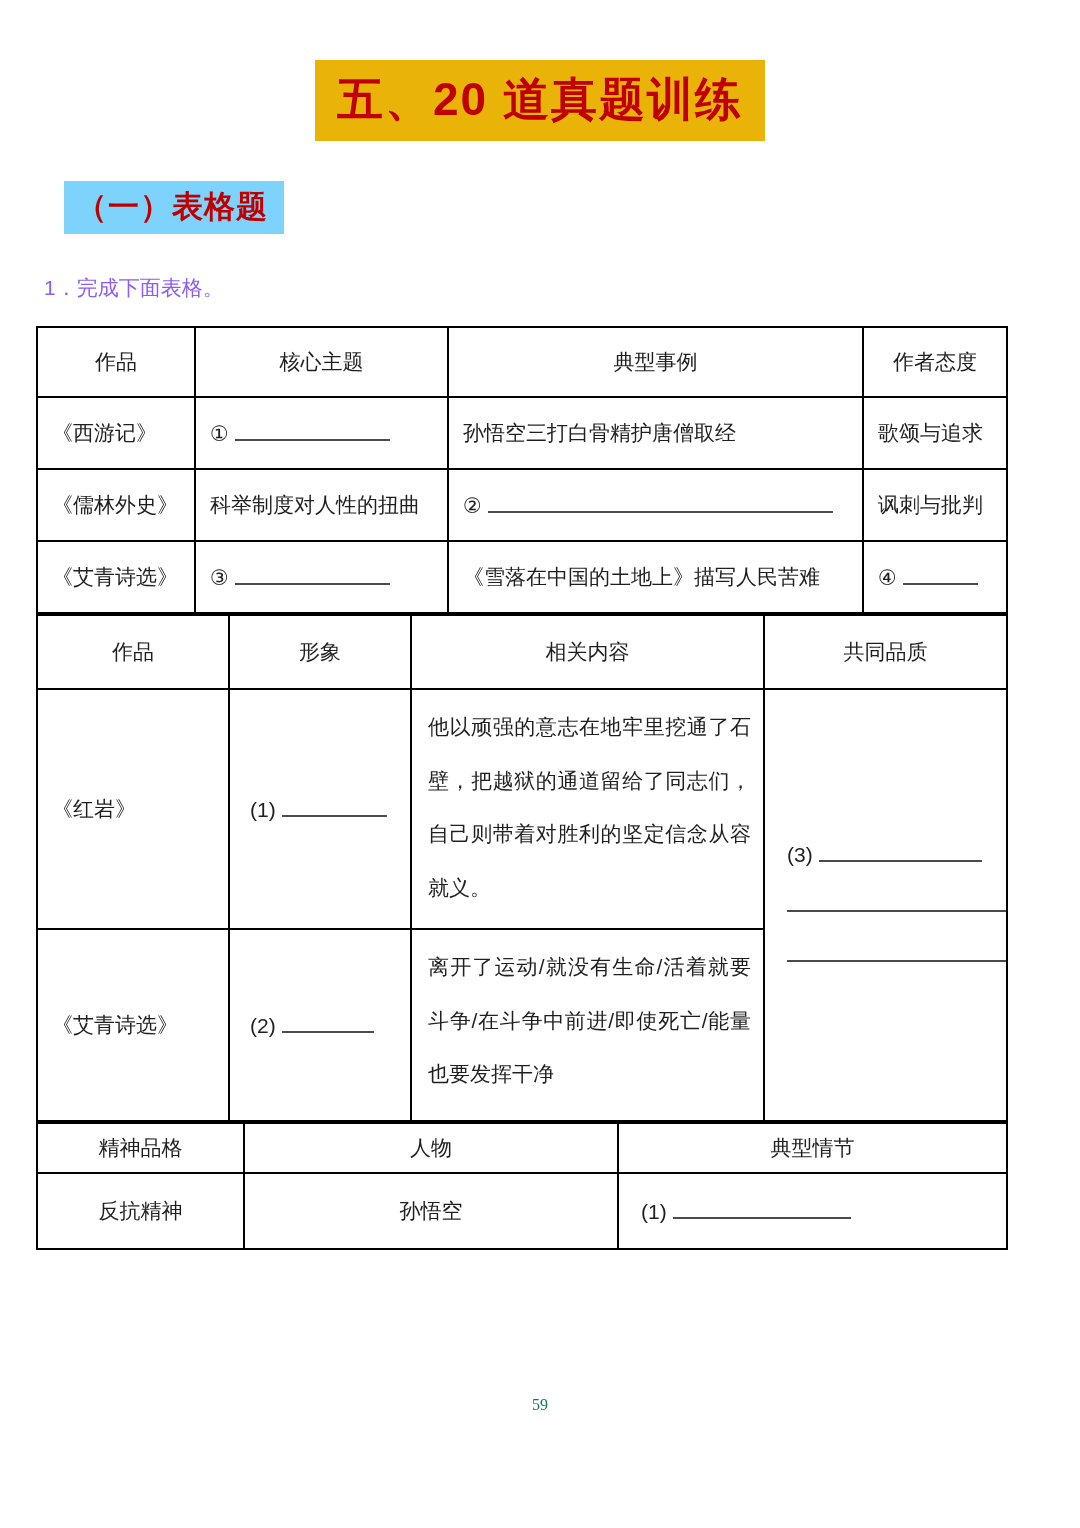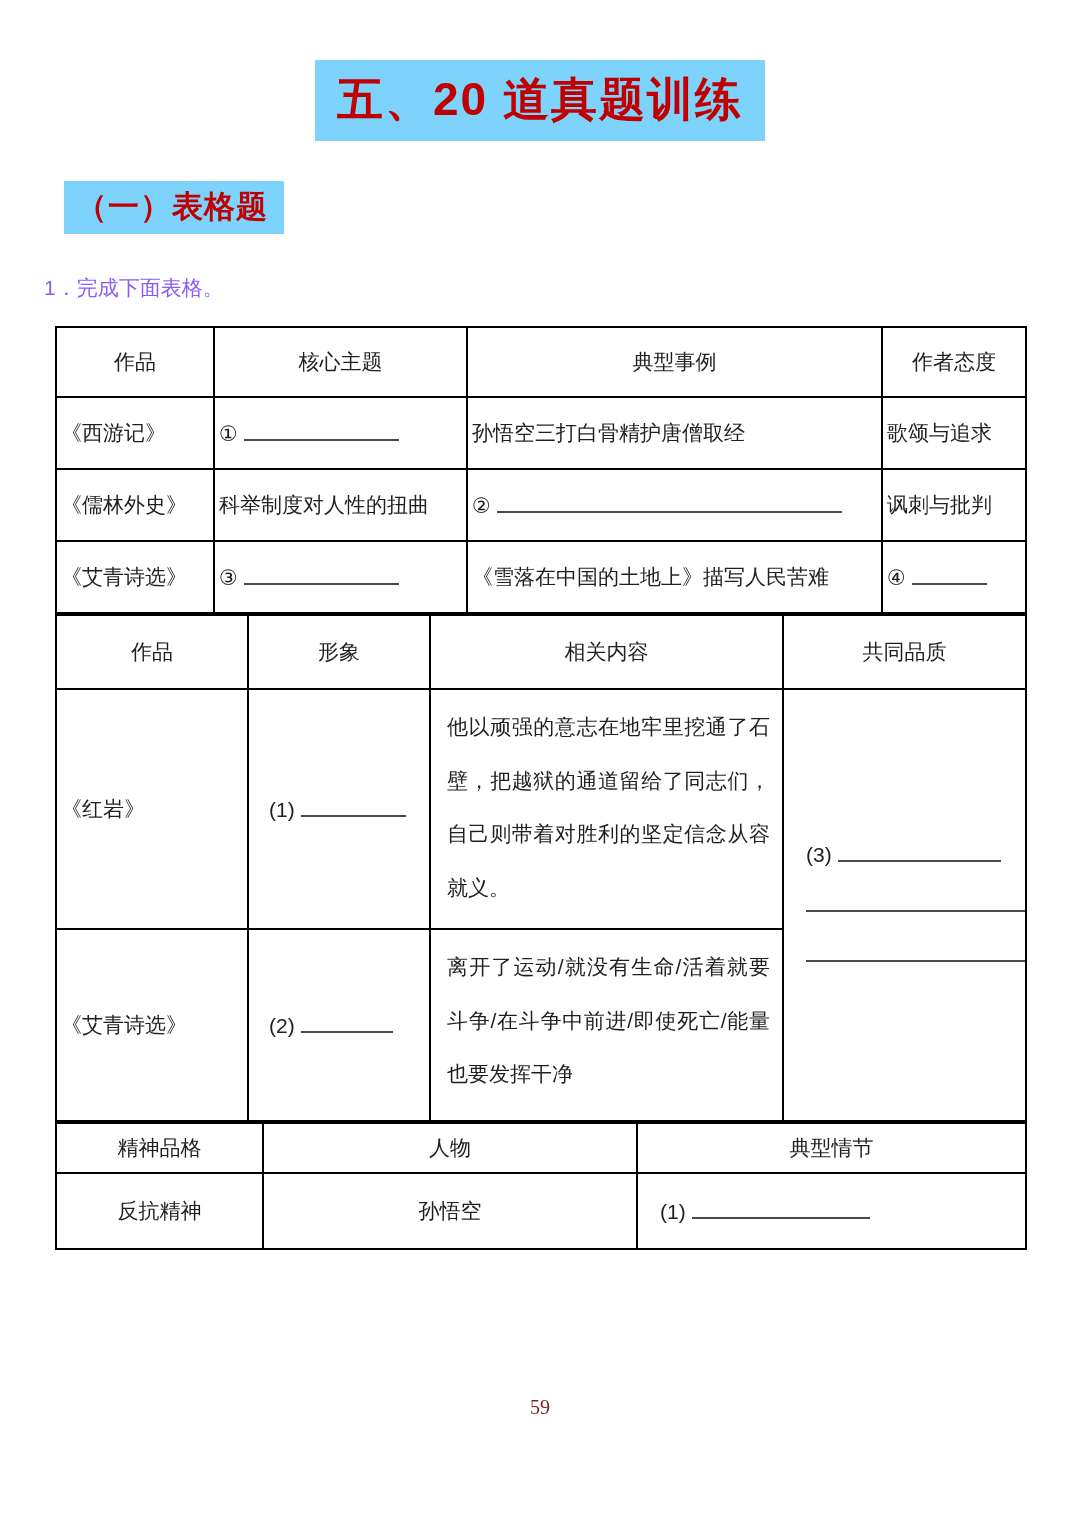--- a/index.html
+++ b/index.html
@@ -10,21 +10,21 @@
     color: #1a1a1a;
     position: relative;
     overflow: hidden;
   }
   .page { width: 1080px; height: 1528px; position: relative; }
 
   
   .title-wrap { text-align: center; padding-top: 60px; }
   .title-hl {
     display: inline-block;
-    background: #7dd3fc;
+    background: #eab308;
     color: #C00000;
     font-size: 46px;
     font-weight: bold;
     line-height: 1.2;
     padding: 12px 22px 14px 22px;
     letter-spacing: 2px;
   }
 
   
   .section-wrap { margin: 40px 0 0 64px; }
@@ -44,33 +44,33 @@
     font-size: 21px;
     color: #8b5cf6;
   }
   .q1-label { margin-top: 40px; margin-bottom: 24px; }
   .q2-label { margin-top: 12px; margin-bottom: 14px; }
   .q3-label { margin-top: 16px; margin-bottom: 14px; }
 
   table {
     border-collapse: collapse;
     table-layout: fixed;
-    margin-left: 55px;
+    margin-left: 36px;
     width: 970px;
     font-size: 21px;
     color: #1f1f1f;
   }
   td, th {
     border: 2px solid #000000;
     font-weight: normal;
     vertical-align: middle;
     overflow: hidden;
   }
   th { text-align: center; }
-  td.cell-left { text-align: left; padding-left: 4px; padding-right: 10px; }
+  td.cell-left { text-align: left; padding-left: 14px; padding-right: 10px; }
   td.cell-center { text-align: center; }
 
   
   .t1 .h-row th { height: 70px; }
   .t1 .d-row td { height: 72px; }
 
   
   .t2 .h-row th { height: 74px; }
   .t2 .r1 > td { height: 240px; }
   .t2 .r2 > td { height: 192px; }
@@ -103,22 +103,22 @@
 
   .common-cell { text-align: left; padding: 0 10px 0 22px; }
   .common-line { height: 50px; line-height: 50px; }
 
   .footer {
     position: absolute;
     left: 0; right: 0;
     top: 1396px;
     text-align: center;
     font-family: "Liberation Serif", "DejaVu Serif", serif;
-    font-size: 20px;
-    color: #7f1d1d;
+    font-size: 16px;
+    color: #0f766e;
   }
 </style>
 </head>
 <body>
 
 <div class="page">
 
   <div class="title-wrap">
     <span class="title-hl">五、20 道真题训练</span>
   </div>

